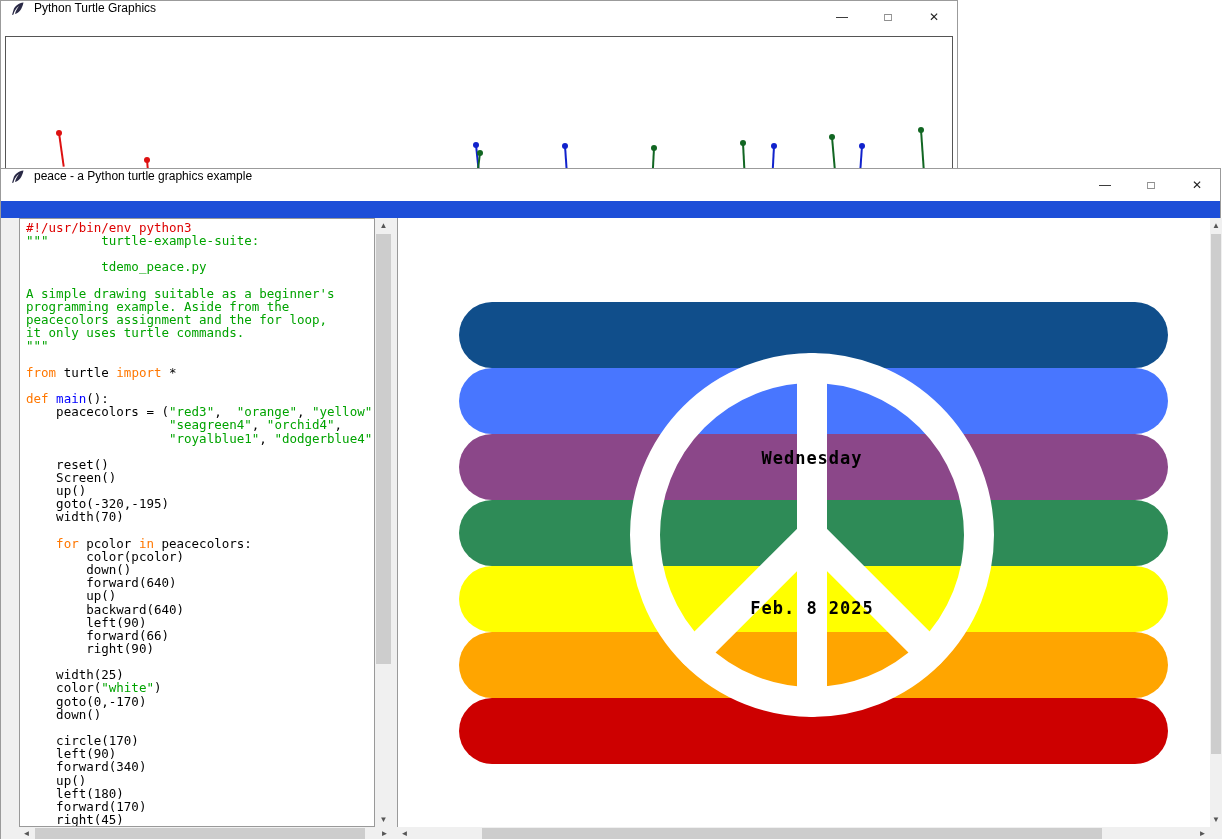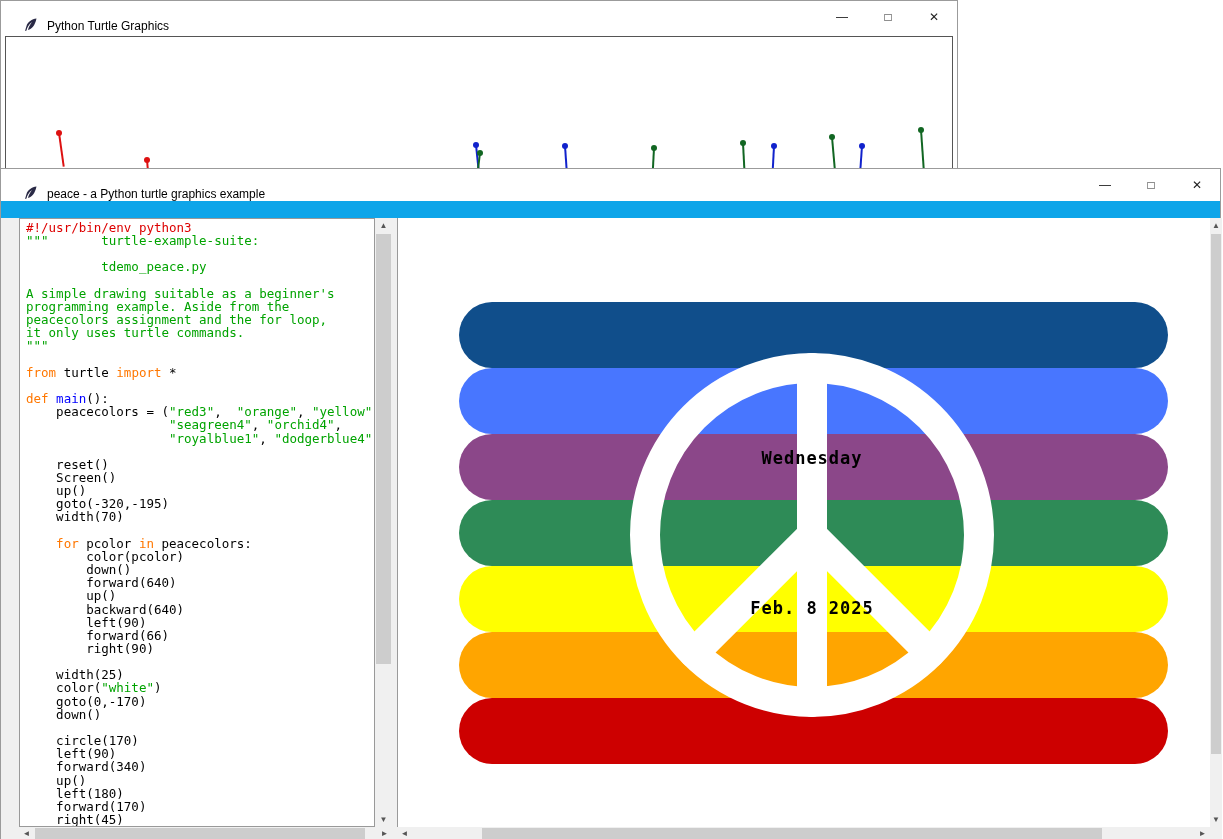--- a/index.html
+++ b/index.html
@@ -1,21 +1,21 @@
 <!DOCTYPE html>
 <html><head>
 <meta charset="utf-8">
 <style>
   * { margin:0; padding:0; box-sizing:border-box; }
   html,body { width:1223px; height:839px; background:#fff; overflow:hidden;
               font-family:"Liberation Sans", sans-serif; position:relative; }
 
   
-  .window { position:absolute; background:#0ea5e9; border:1px solid #9b9b9b; }
-  .titlebar { position:relative; height:32px; background:#fff; display:flex; align-items:flex-end;padding-left:13px; }
+  .window { position:absolute; background:#1d4ed8; border:1px solid #9b9b9b; }
+  .titlebar { position:relative; height:32px; background:#fff; display:flex; align-items:flex-start; }
   .app-icon { margin-left:9px; width:16px; height:16px; flex:0 0 auto; }
   .title-text { margin-left:8px; font-size:12px; color:#000; white-space:nowrap; }
   .win-controls { margin-left:auto; display:flex; height:100%; }
   .win-btn { width:46px; height:100%; display:flex; align-items:center; justify-content:center;
              font-size:12px; color:#222; background:transparent; border:none; }
   .win-btn span { pointer-events:none; }
 
   
   #back-window { left:0; top:0; width:958px; height:400px; background:#fff; z-index:1; }
   #back-canvas { position:absolute; left:4px; top:35px; width:948px; height:330px;

